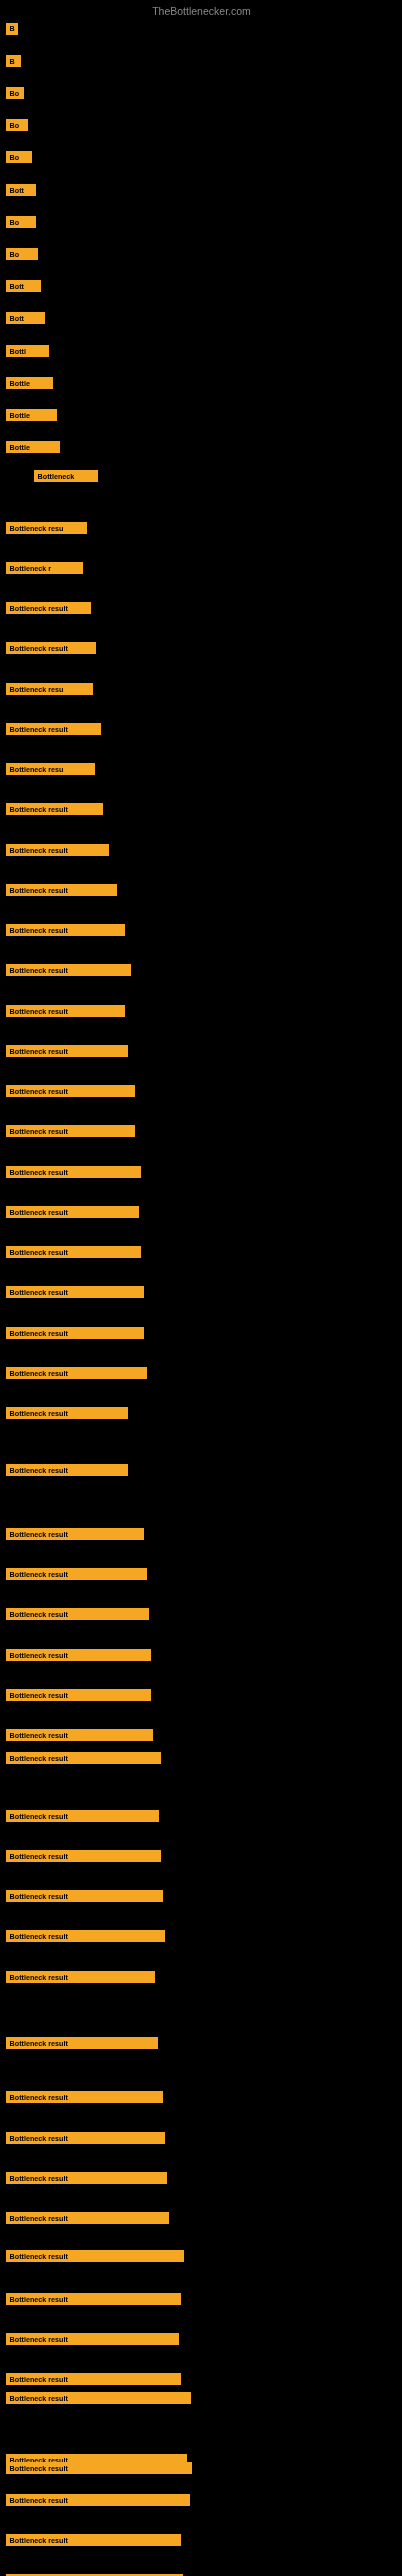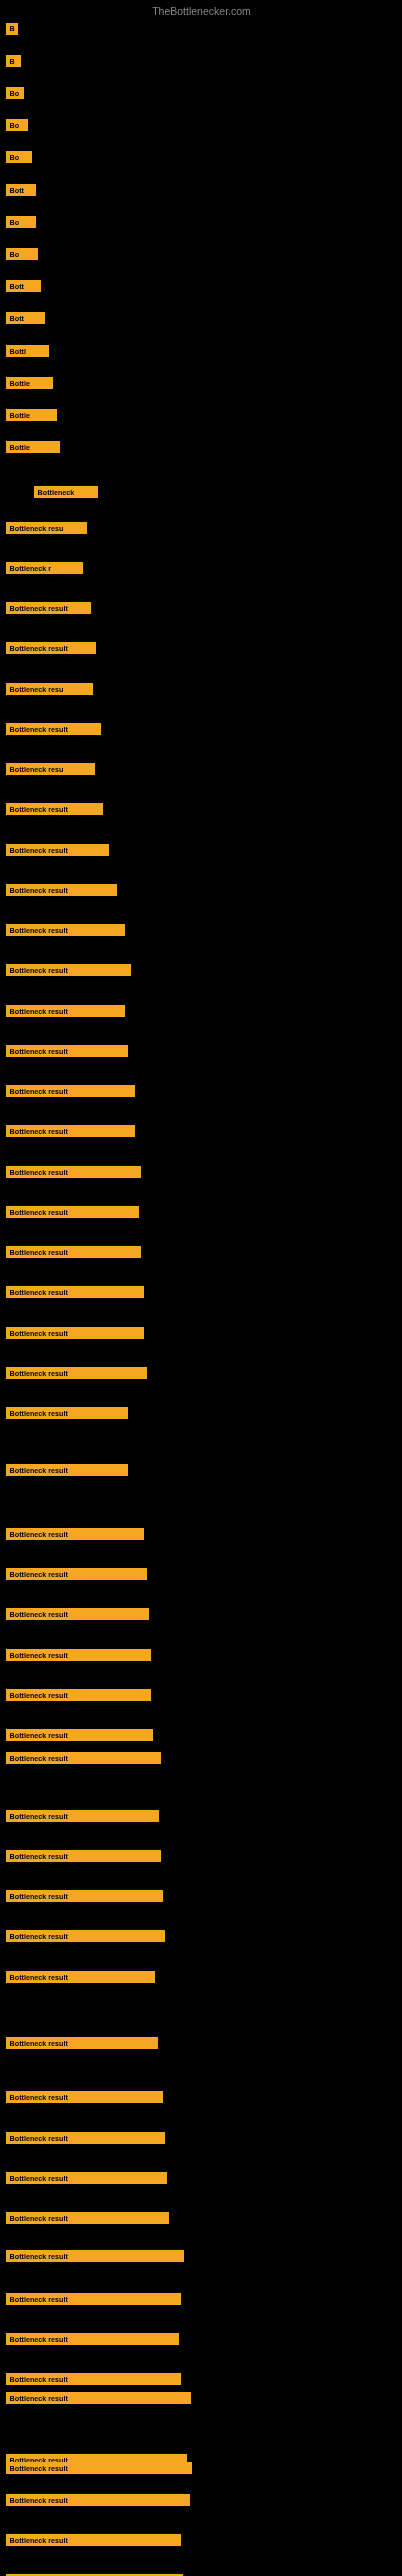--- a/index.html
+++ b/index.html
@@ -55,21 +55,21 @@
     <div class="bar-container" style="top: 151px;"><span class="bar-label" style="width: 26px; font-size: 7.2px;">Bo</span></div>
     <div class="bar-container" style="top: 184px;"><span class="bar-label" style="width: 30px; font-size: 7.2px;">Bott</span></div>
     <div class="bar-container" style="top: 216px;"><span class="bar-label" style="width: 30px; font-size: 7.2px;">Bo</span></div>
     <div class="bar-container" style="top: 248px;"><span class="bar-label" style="width: 32px; font-size: 7.2px;">Bo</span></div>
     <div class="bar-container" style="top: 280px;"><span class="bar-label" style="width: 35px; font-size: 7.2px;">Bott</span></div>
     <div class="bar-container" style="top: 312px;"><span class="bar-label" style="width: 39px; font-size: 7.2px;">Bott</span></div>
     <div class="bar-container" style="top: 345px;"><span class="bar-label" style="width: 43px; font-size: 7.2px;">Bottl</span></div>
     <div class="bar-container" style="top: 377px;"><span class="bar-label" style="width: 47px; font-size: 7.2px;">Bottle</span></div>
     <div class="bar-container" style="top: 409px;"><span class="bar-label" style="width: 51px; font-size: 7.2px;">Bottle</span></div>
     <div class="bar-container" style="top: 441px;"><span class="bar-label" style="width: 54px; font-size: 7.2px;">Bottle</span></div>
-    <div class="bar-container" style="top: 486px; padding-left: 28px;"><span class="bar-label" style="width: 64px; font-size: 7.2px;">Bottleneck</span></div>
+    <div class="bar-container" style="top: 470px; padding-left: 28px;"><span class="bar-label" style="width: 64px; font-size: 7.2px;">Bottleneck</span></div>
     <div class="bar-container" style="top: 522px;"><span class="bar-label" style="width: 81px; font-size: 7.2px;">Bottleneck resu</span></div>
     <div class="bar-container" style="top: 562px;"><span class="bar-label" style="width: 77px; font-size: 7.2px;">Bottleneck r</span></div>
     <div class="bar-container" style="top: 602px;"><span class="bar-label" style="width: 85px; font-size: 7.2px;">Bottleneck result</span></div>
     <div class="bar-container" style="top: 642px;"><span class="bar-label" style="width: 90px; font-size: 7.2px;">Bottleneck result</span></div>
     <div class="bar-container" style="top: 683px;"><span class="bar-label" style="width: 87px; font-size: 7.2px;">Bottleneck resu</span></div>
     <div class="bar-container" style="top: 723px;"><span class="bar-label" style="width: 95px; font-size: 7.2px;">Bottleneck result</span></div>
     <div class="bar-container" style="top: 763px;"><span class="bar-label" style="width: 89px; font-size: 7.2px;">Bottleneck resu</span></div>
     <div class="bar-container" style="top: 803px;"><span class="bar-label" style="width: 97px; font-size: 7.2px;">Bottleneck result</span></div>
     <div class="bar-container" style="top: 844px;"><span class="bar-label" style="width: 103px; font-size: 7.2px;">Bottleneck result</span></div>
     <div class="bar-container" style="top: 884px;"><span class="bar-label" style="width: 111px; font-size: 7.2px;">Bottleneck result</span></div>

